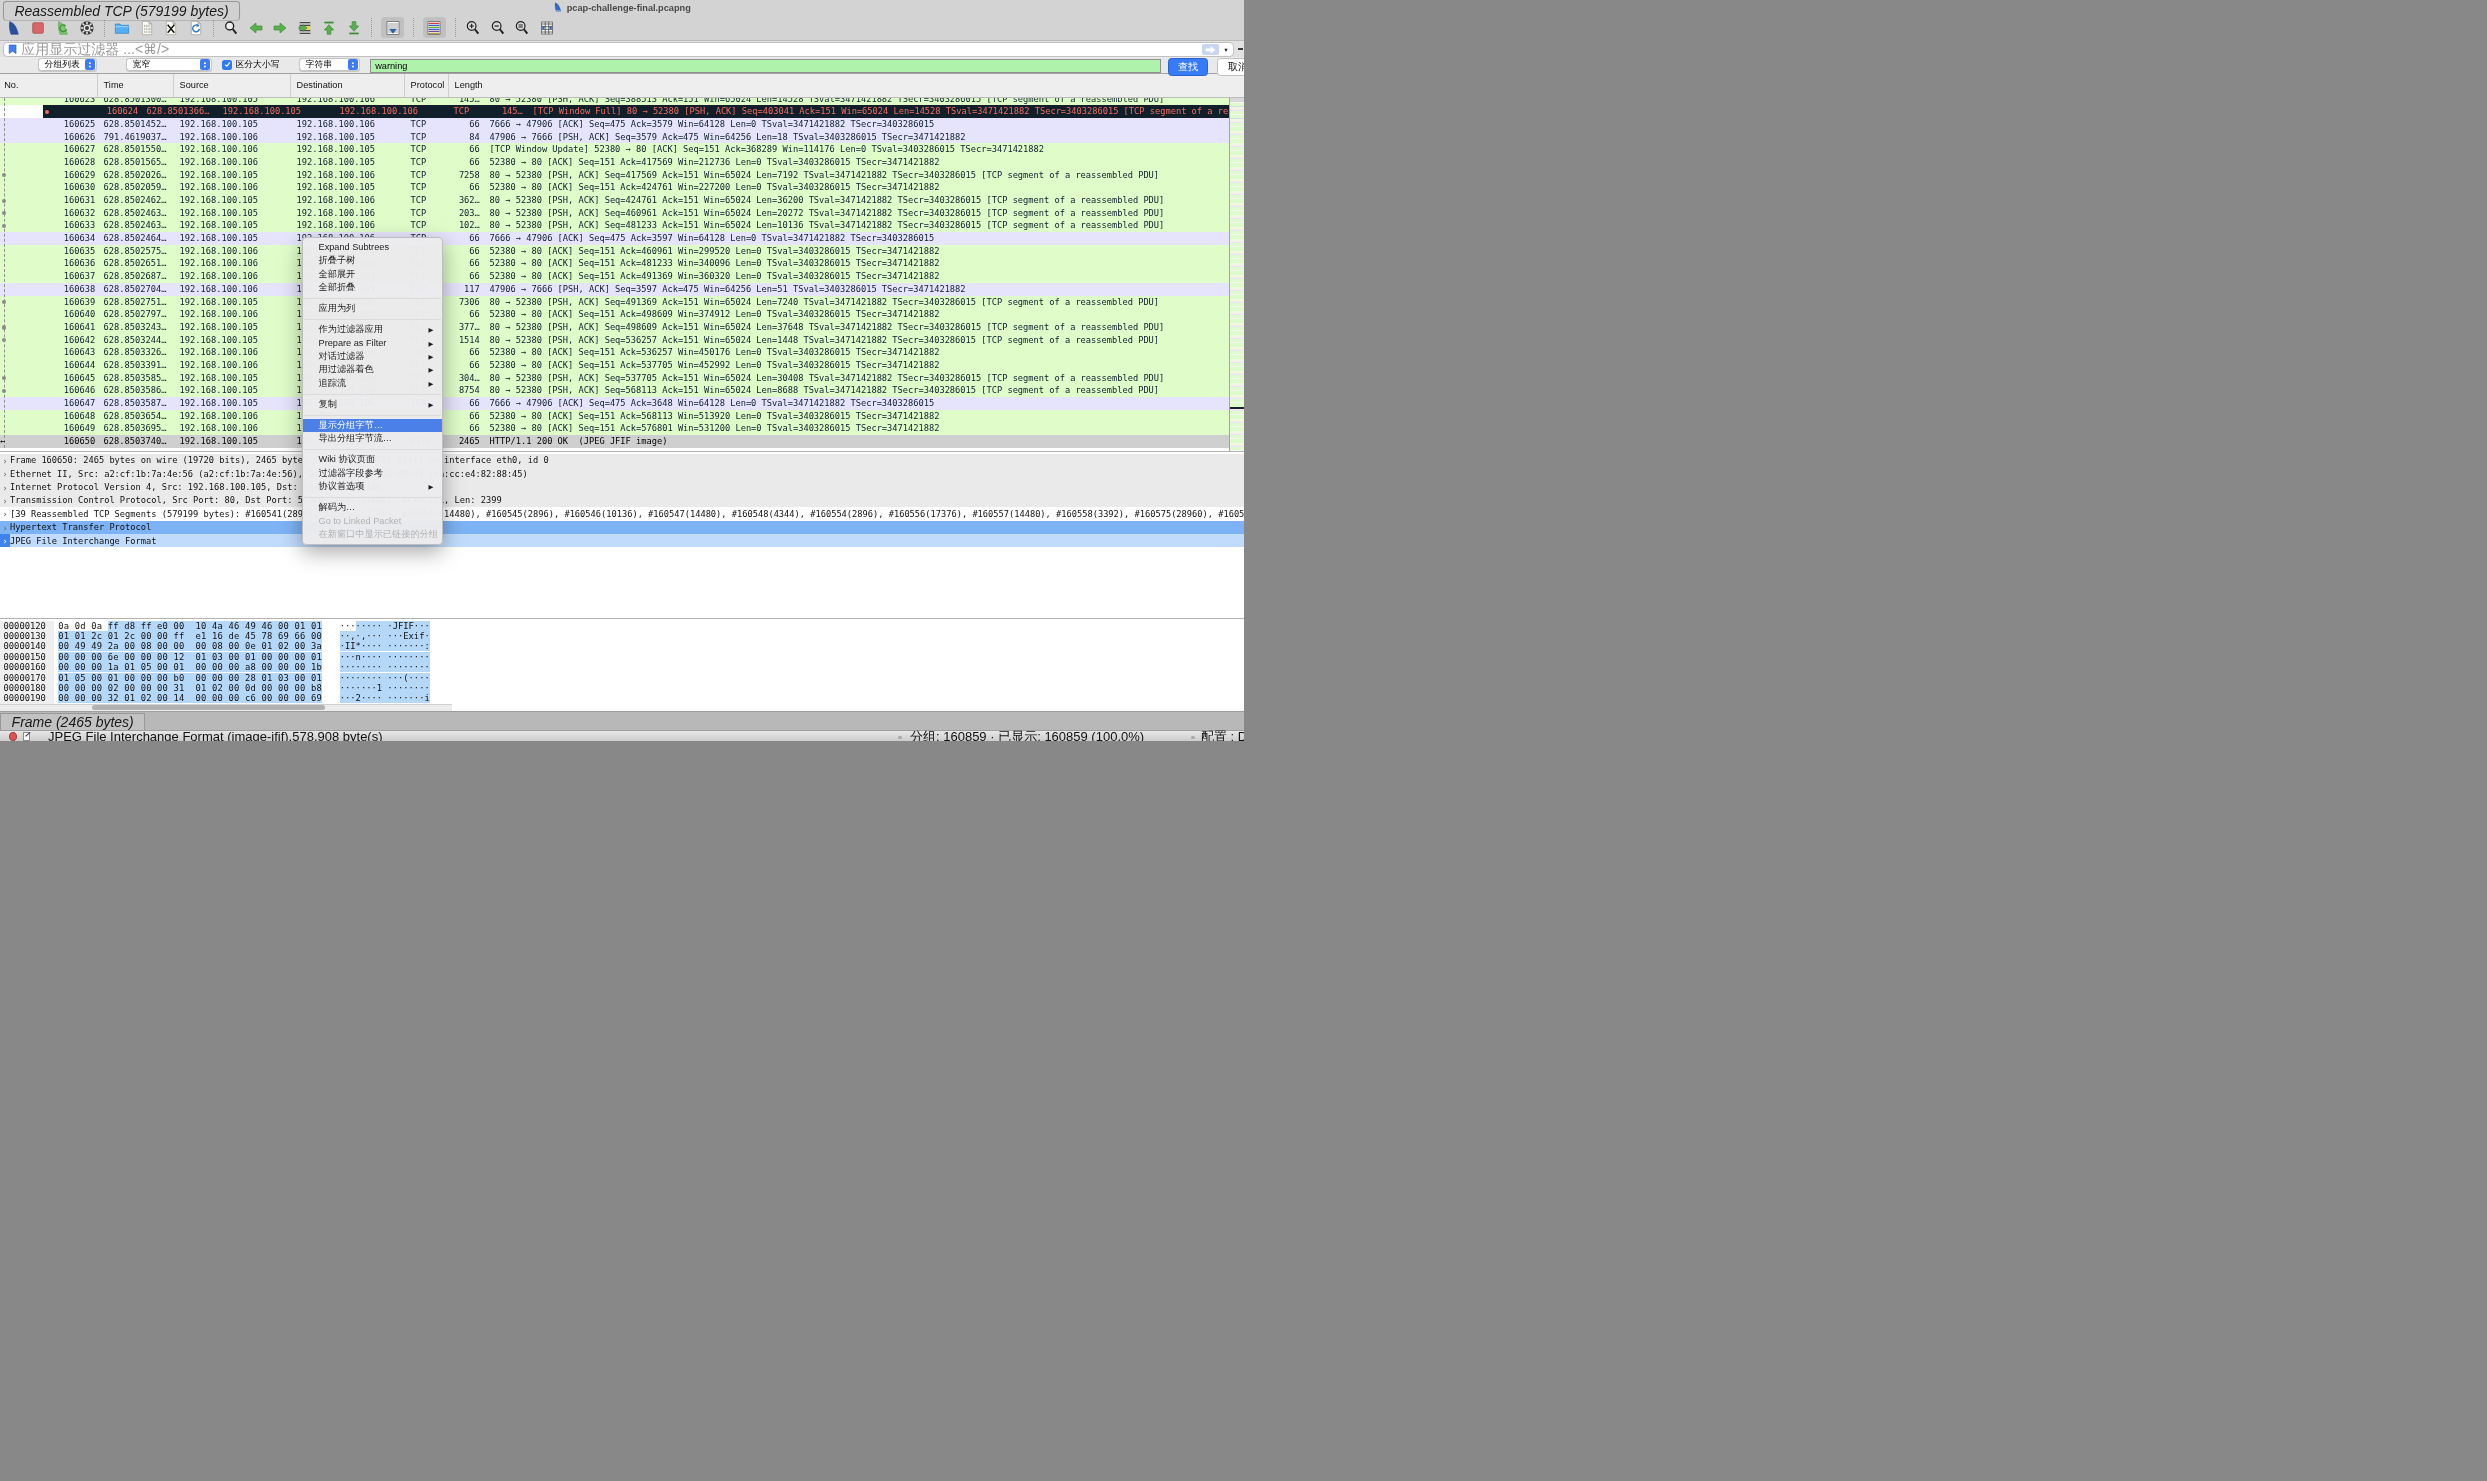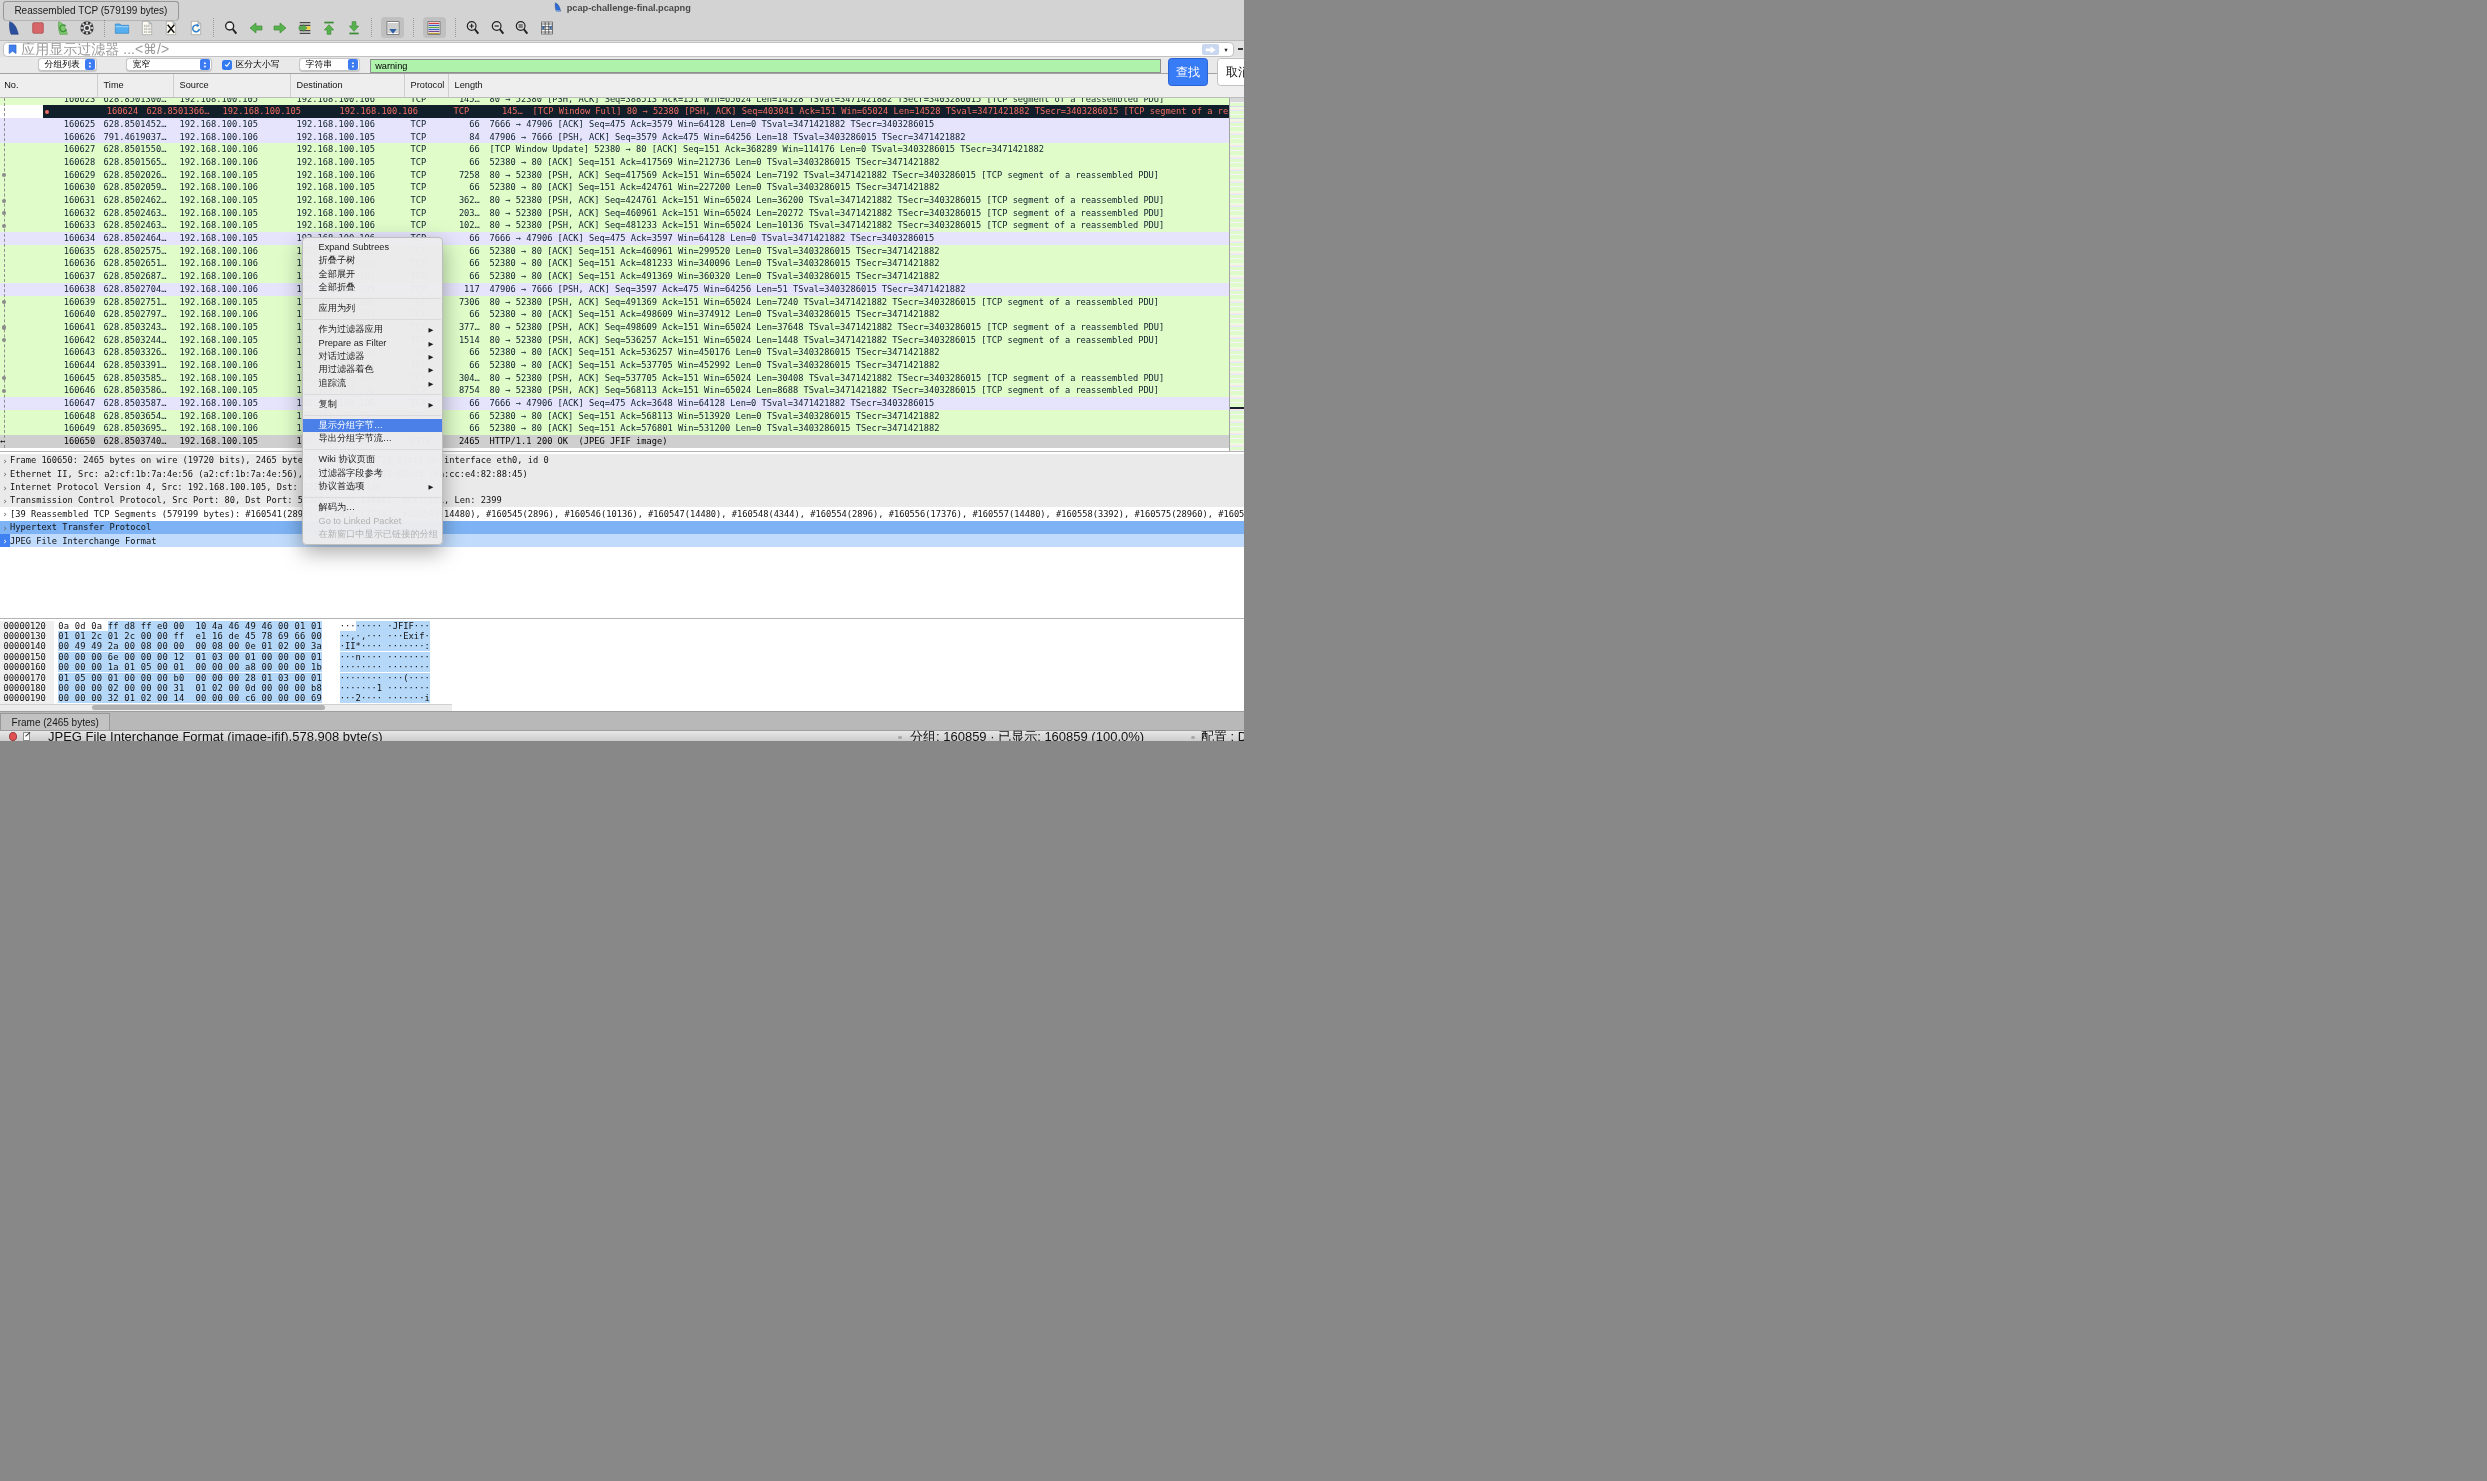--- a/index.html
+++ b/index.html
@@ -34,21 +34,21 @@
   .searchbar{height:17px;background:#eae9ea;border-bottom:0.7px solid #a3a2a3;position:relative;font-size:8.8px;box-sizing:border-box;}
   .sel{position:absolute;top:1.4px;height:13.4px;background:#fff;border:0.7px solid #c6c5c6;border-radius:3.5px;
     display:flex;align-items:center;justify-content:space-between;box-sizing:border-box;padding-left:5.6px;box-shadow:0 0.4px 0.7px rgba(0,0,0,.15);}
   .stepper{width:9.2px;height:10.6px;background:#3d7bf3;border-radius:2.1px;margin:0 1.4px;display:flex;flex-direction:column;
     align-items:center;justify-content:center;color:#fff;font-size:3.9px;line-height:3.5px;}
   .chkwrap{position:absolute;left:222px;top:2.1px;display:flex;align-items:center;gap:3.5px;}
   .chk{width:10px;height:10px;background:#327af2;border-radius:2.5px;display:flex;align-items:center;justify-content:center;}
   .chk svg{width:7px;height:7px;}
   .searchq{position:absolute;left:370px;top:2.1px;width:785px;height:12px;background:#aef2ab;border:0.7px solid #8f8f8f;
     font-size:9.2px;color:#000;padding-left:4.2px;display:flex;align-items:center;}
-  .btn{position:absolute;top:1.8px;height:28px;border-radius:3.5px;font-size:12px;display:flex;align-items:center;justify-content:center;box-sizing:border-box;}
+  .btn{position:absolute;top:1.8px;height:18px;border-radius:3.5px;font-size:10px;display:flex;align-items:center;justify-content:center;box-sizing:border-box;}
   .btn.primary{left:1168px;width:40px;background:#387bf6;color:#fff;border:0.7px solid #2c63d4;}
   .btn.plain{left:1217px;width:42px;background:#fff;color:#111;border:0.7px solid #c2c1c2;}
   
   .pheader{height:23px;background:#efeeef;border-bottom:0.7px solid #bdbcbd;display:grid;
     grid-template-columns:97px 76px 117px 114px 44px 35px 1fr;align-items:center;font-size:9.2px;color:#111;}
   .pheader .hcell{height:23px;line-height:23px;padding-left:5.6px;border-left:0.7px solid #cfcecf;white-space:nowrap;overflow:hidden;box-sizing:border-box;}
   .pheader .hcell:first-child{border-left:none;padding-left:4.2px;}
   
   .listwrap{position:relative;height:353px;overflow:hidden;background:#fff;}
   #plist{position:absolute;left:0;top:0;right:15px;}
@@ -93,22 +93,22 @@
   .hxrow{height:10.4px;display:flex;font-family:"DejaVu Sans Mono","Liberation Mono",monospace;
     font-size:8.8px;line-height:10.4px;color:#101010;white-space:pre;}
   .hoff{width:54px;background:#f0eff0;padding-left:3.5px;box-sizing:border-box;flex:0 0 auto;}
   .hbytes{margin-left:4.2px;letter-spacing:0.2px;}
   .hascii{margin-left:17.7px;}
   .hl{background:#b5d7f8;}
   .hscroll{position:absolute;left:0;top:85px;width:452px;height:6.4px;background:#ececec;border-top:0.7px solid #d0d0d0;}
   .hscroll .handle{position:absolute;left:92px;width:233px;top:0.7px;height:5px;background:#b2b1b2;border-radius:2.8px;}
   
   .tabstrip{height:19px;background:#b9b8b9;display:flex;align-items:flex-end;border-top:0.7px solid #9e9d9e;box-sizing:border-box;}
-  .btab{height:17px;line-height:17px;padding:0 10.6px;font-size:10px;color:#1a1a1a;background:#c3c2c3;
-    border:0.7px solid #999899;border-bottom:none;box-sizing:border-box;}
+  .btab{height:17px;line-height:17px;padding:0 10.6px;font-size:14px;color:#1a1a1a;background:#c3c2c3;
+    border:0.7px solid #999899;border-bottom:none;box-sizing:border-box;font-style:italic;}
   .btab.sel{background:#d2d1d2;height:18.4px;line-height:18.4px;margin-left:2.8px;}
   
   .statusbar{height:12.7px;background:linear-gradient(#e8e7e8,#cbcacb);border-top:0.7px solid #9f9e9f;
     position:relative;font-size:13px;color:#111;box-sizing:border-box;}
   .sb-left{position:absolute;left:48px;top:0.7px;line-height:11.3px;white-space:nowrap;}
   .expert{position:absolute;left:8.5px;top:1.4px;width:8.5px;height:9.2px;border-radius:50%;background:#e05252;border:0.7px solid #9c3c3c;box-sizing:border-box;}
   .editdoc{position:absolute;left:23px;top:1.4px;width:7px;height:9.2px;background:#fdfdfd;border:0.7px solid #8a8a8a;box-sizing:border-box;}
   .editdoc::after{content:"";position:absolute;left:0.7px;top:1.4px;width:5.6px;height:1.4px;background:#333;transform:rotate(-40deg);}
   .sb-dot{position:absolute;top:5px;width:3.5px;height:3.5px;border-radius:50%;background:#a9a8a9;}
   .sb-packets{position:absolute;left:910px;top:0.7px;line-height:11.3px;white-space:nowrap;}

